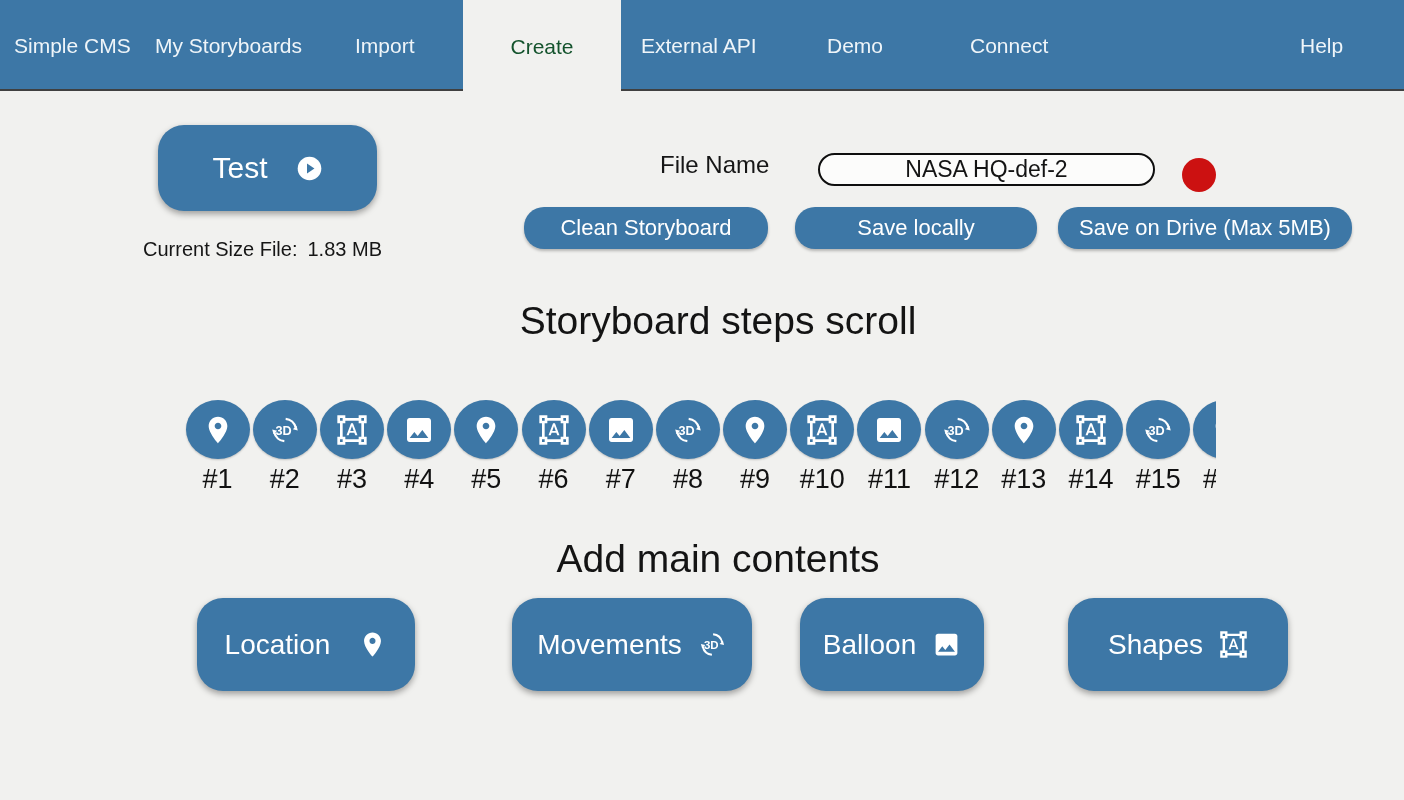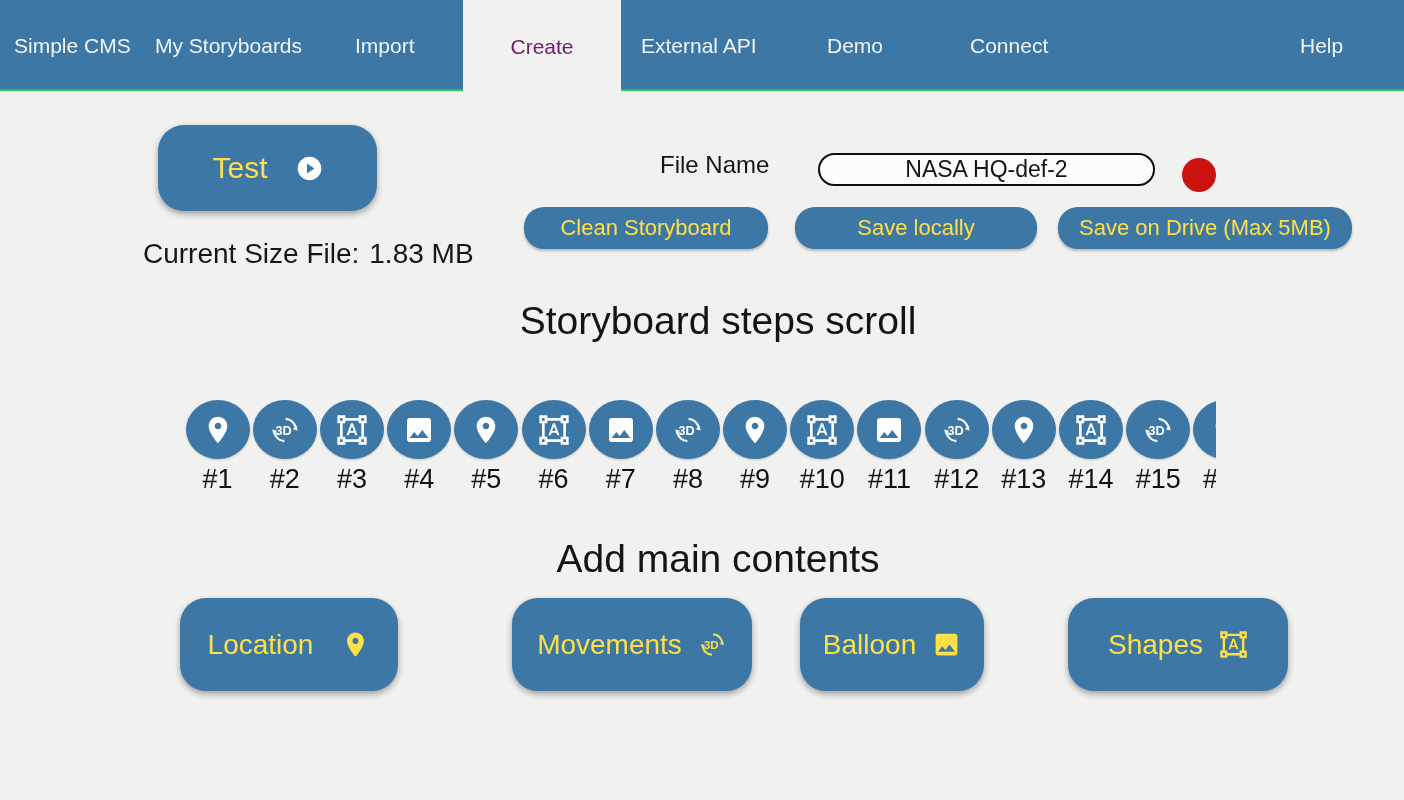--- a/index.html
+++ b/index.html
@@ -7,57 +7,57 @@
   body {
     font-family:"Liberation Sans","DejaVu Sans",sans-serif;
     background:var(--bg,#f1f1ef);
     position:relative;
   }
 
   
   .topbar {
     position:absolute; left:0; top:0; width:1404px; height:91px;
     background:var(--accent,#3d77a6);
-    border-bottom:2px solid #22c55e;
+    border-bottom:2px solid #404040;
   }
   .nav-item {
     position:absolute; top:0; height:91px;
     display:flex; align-items:center;
     color:#eff5f9; font-size:21px; cursor:pointer; white-space:nowrap;
   }
   .nav-brand   { left:14px; }
   .nav-storyb  { left:155px; }
   .nav-import  { left:355px; }
   .nav-extapi  { left:641px; }
   .nav-demo    { left:827px; }
   .nav-connect { left:970px; }
   .nav-account { left:1127px; }
   .nav-help    { left:1300px; }
   .tab-create {
     position:absolute; left:463px; top:0; width:158px; height:93px;
     background:var(--bg,#f1f1ef);
     display:flex; align-items:center; justify-content:center;
-    color:#701a75; font-size:21px; cursor:pointer;
+    color:#14532d; font-size:21px; cursor:pointer;
   }
 
   
   .btn {
-    background:var(--accent,#3d77a6); color:#fde047; border:none; cursor:pointer;
+    background:var(--accent,#3d77a6); color:#ffffff; border:none; cursor:pointer;
     display:flex; align-items:center; justify-content:center;
     font-family:inherit;
   }
   .test-btn {
     position:absolute; left:158px; top:125px; width:219px; height:86px;
     border-radius:26px; font-size:30px; gap:28px;
     box-shadow:0 3px 6px rgba(0,0,0,.35);
   }
   .test-btn svg { width:27px; height:27px; display:block; }
 
   .current-size {
-    position:absolute; left:143px; top:238px; font-size:28px; color:#161616;
+    position:absolute; left:143px; top:238px; font-size:20px; color:#161616;
   }
   .current-size .val { margin-left:10px; }
 
   .file-label {
     position:absolute; left:660px; top:149px; height:32px;
     display:flex; align-items:center; font-size:24px; color:#161616;
   }
   .file-input {
     position:absolute; left:818px; top:153px; width:337px; height:33px;
     border:2px solid #0e0e0e; border-radius:17px; background:#fcfcfb;
@@ -97,21 +97,21 @@
   }
   .step-circle svg { width:32px; height:32px; display:block; }
   .step-num { margin-top:5px; font-size:27px; color:#111; }
 
   
   .content-btn {
     position:absolute; top:598px; height:93px; border-radius:26px;
     font-size:28px; gap:16px; box-shadow:0 3px 6px rgba(0,0,0,.35);
   }
   .content-btn svg { width:29px; height:29px; display:block; }
-  .content-btn.pos-0 { left:180px;  width:218px;gap:28px; }
+  .content-btn.pos-0 { left:197px;  width:218px;gap:28px; }
   .content-btn.pos-1 { left:512px;  width:240px; }
   .content-btn.pos-2 { left:800px;  width:184px; }
   .content-btn.pos-3 { left:1068px; width:220px; }
 </style>
 </head>
 <body>
 
 <div class="topbar">
   <div class="nav-item nav-brand">Simple CMS</div>
   <div class="nav-item nav-storyb">My Storyboards</div>

